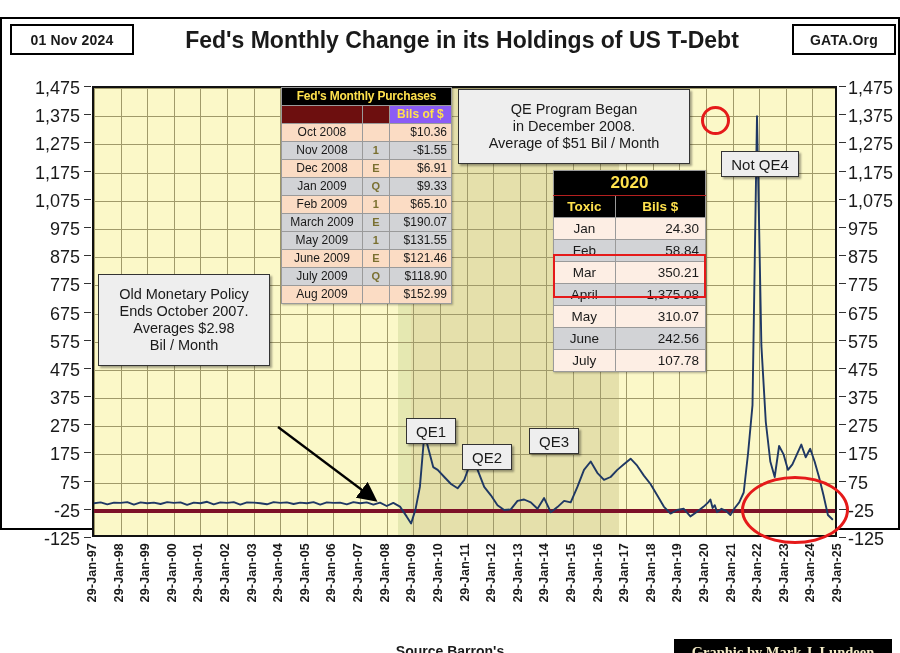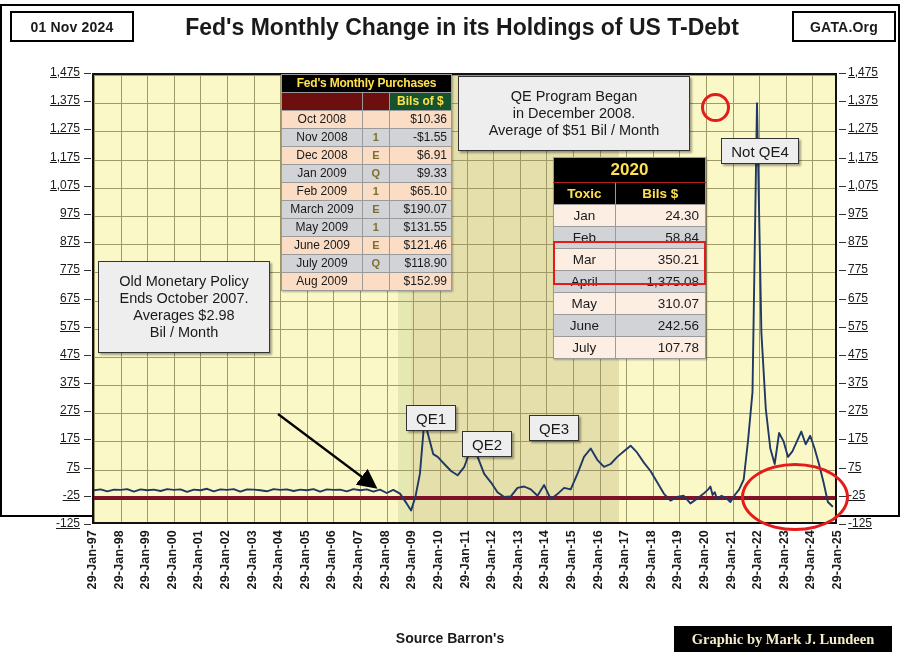--- a/index.html
+++ b/index.html
@@ -1,21 +1,21 @@
 <!DOCTYPE html>
 <html><head>
 <meta charset="utf-8">
 <style>
   html,body{margin:0;padding:0;}
   body{
     width:900px;height:653px;background:#ffffff;
     font-family:"Liberation Sans", sans-serif;
     color:#1a1a1a;overflow:hidden;position:relative;
   }
-  #frame{position:absolute;left:0;top:4px;width:900px;height:513px;
+  #frame{position:absolute;left:0;top:17px;width:900px;height:513px;
          border:2px solid #000;box-sizing:border-box;background:#fff;}
 
   
   .hdr-box{position:absolute;border:2px solid #000;background:#fff;
            display:flex;align-items:center;justify-content:center;
            font-size:14px;font-weight:600;letter-spacing:.2px;}
   #date-box{left:8px;top:5px;width:120px;height:27px;}
   #gata-box{left:790px;top:5px;width:100px;height:27px;}
   #chart-title{position:absolute;left:130px;top:5px;width:660px;height:33px;
       display:flex;align-items:center;justify-content:center;
@@ -28,21 +28,21 @@
   .vgrid,.hgrid{position:absolute;background:#a09a6a;}
   .vgrid{width:1px;top:0;bottom:0;}
   .hgrid{height:1px;left:0;right:0;}
   .band{position:absolute;top:0;bottom:0;}
   #band-qe{background:rgba(150,140,70,.22);}
   #band-pre{background:rgba(120,150,60,.16);}
   #zeroline{position:absolute;left:0;right:0;height:4px;background:#7d1128;}
   #dataline{position:absolute;left:0;top:0;}
 
   
-  .ytick{position:absolute;font-size:12px;text-align:right;width:72px;line-height:1;text-decoration:underline;}
+  .ytick{position:absolute;font-size:18px;text-align:right;width:72px;line-height:1;}
   .ytick.right{text-align:left;width:60px;}
   .ytickmark{position:absolute;width:7px;height:1px;background:#333;}
   #ylabel{position:absolute;left:-14px;top:175px;width:220px;
     transform:rotate(-90deg);transform-origin:50% 50%;
     font-size:14px;font-weight:bold;text-align:center;letter-spacing:.4px;}
   .xtick{position:absolute;top:524px;font-size:12.5px;
      writing-mode:vertical-rl;transform:rotate(180deg);
      white-space:nowrap;font-weight:600;letter-spacing:.2px;}
   #source{position:absolute;left:0;right:0;top:624px;text-align:center;
      font-size:14px;font-weight:bold;}
@@ -67,21 +67,21 @@
   .tbl{position:absolute;border:1px solid #555;border-collapse:collapse;
        font-size:11.5px;background:#fff;box-shadow:1px 1px 2px rgba(0,0,0,.3);}
   .tbl td,.tbl th{border:1px solid #9a9a9a;padding:0 4px;height:17px;
        line-height:17px;white-space:nowrap;}
 
   
   #tbl-purchases{left:279px;top:68px;width:171px;}
   #tbl-purchases .title{background:#000;color:#ffe14d;font-weight:bold;
        text-align:center;font-size:12px;letter-spacing:-.2px;}
   #tbl-purchases .sub-blank{background:#6d0f0f;}
-  #tbl-purchases .sub-bils{background:#14532d;color:#ffe14d;font-weight:bold;
+  #tbl-purchases .sub-bils{background:#8b5cf6;color:#ffe14d;font-weight:bold;
        font-size:12px;}
   #tbl-purchases td.m{text-align:center;font-size:12px;}
   #tbl-purchases td.v{text-align:right;font-size:12px;}
   #tbl-purchases td.qe{text-align:center;color:#7a7030;font-weight:bold;
        font-size:11px;width:18px;}
   .rowA td{background:#fbdcc4;}
   .rowB td{background:#d2d3d6;}
 
   
   #tbl-2020{left:551px;top:151px;width:153px;font-size:13px;}

